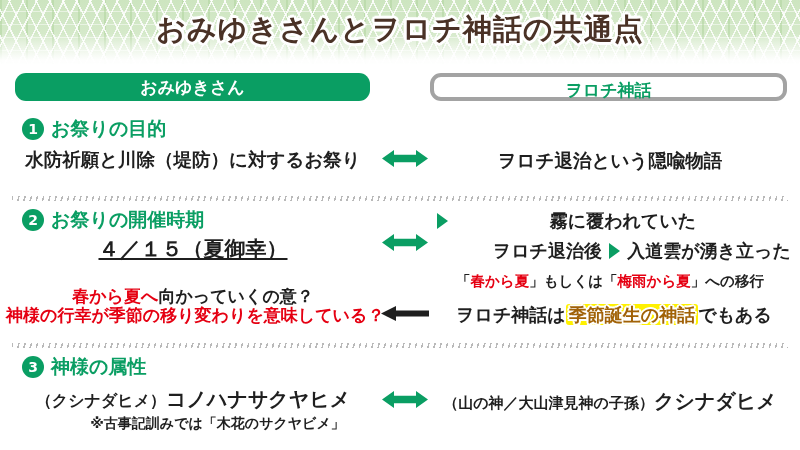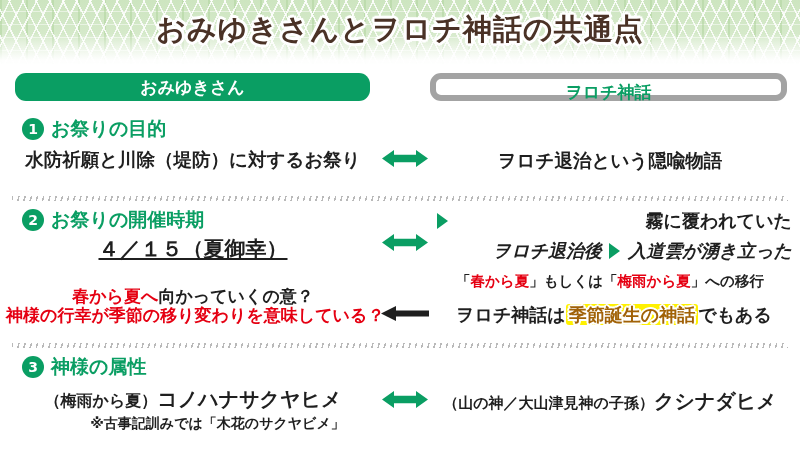--- a/index.html
+++ b/index.html
@@ -25,40 +25,40 @@
     font-size:29px; font-weight:800; color:#4a3226; letter-spacing:1px;
     padding-bottom:4px;
     text-shadow:
       -2px -2px 0 #fff, 2px -2px 0 #fff, -2px 2px 0 #fff, 2px 2px 0 #fff,
       -3px 0 0 #fff, 3px 0 0 #fff, 0 -3px 0 #fff, 0 3px 0 #fff, 0 0 5px #fff;
   }
   
   .pill { position:absolute; top:73px; height:28px; line-height:26px;
           border-radius:11px; text-align:center; font-weight:800; font-size:17px; }
   .pill-left  { left:15px;  width:355px; background:#0a9e63; color:#fff; line-height:28px; }
-  .pill-right { left:430px; width:357px; background:#fff; color:#0a9e63; border:6px solid #a3a3a3; }
+  .pill-right { left:430px; width:357px; background:#fff; color:#0a9e63; border:4px solid #a3a3a3; }
   
   .sec-head { position:absolute; left:22px; display:flex; align-items:center; }
   .num-circle {
     width:22px; height:22px; border-radius:50%; background:#0a9e63; color:#fff;
     font-size:14px; font-weight:800; text-align:center; line-height:22px; margin-right:7px;
     flex:0 0 22px;
   }
   .sec-title { color:#0a9e63; font-weight:800; font-size:19px; }
   
   .abs { position:absolute; }
   .col-left  { left:10px;  width:366px; text-align:center; }
   .col-right { left:430px; width:360px; text-align:center; }
   .black { color:#1f1f1f; }
   .bold  { font-weight:700; }
   .red   { color:#e50012; }
   
   .pair-row { position:absolute; left:430px; width:362px; display:flex; align-items:center; }
   .pair-before { width:172px; text-align:right; font-weight:700; font-size:18px; color:#1f1f1f; white-space:nowrap; }
-  .pair-after  { flex:1; text-align:right; font-weight:700; font-size:18px; color:#1f1f1f; white-space:nowrap; }
+  .pair-after  { flex:1; text-align:center; font-weight:700; font-size:18px; color:#1f1f1f; white-space:nowrap; }
   .tri { width:0; height:0; border-top:8px solid transparent; border-bottom:8px solid transparent;
          border-left:11px solid #0a9e63; margin:0 6px 0 7px; flex:0 0 auto; }
   
   .hatch {
     position:absolute; left:12px; width:776px; height:5px;
     background:repeating-linear-gradient(105deg, #b9b9b9 0 1.5px, rgba(255,255,255,0) 1.5px 6px);
   }
   
   .arrow { position:absolute; }
   
@@ -100,21 +100,21 @@
 
   <div class="pair-row" style="top:209px;">
     <span class="tri"></span>
     <span class="pair-after">霧に覆われていた</span>
   </div>
 
   <div class="abs col-left black bold nowrap" style="top:235px; font-size:21px;text-decoration:underline;">４／１５（夏御幸）</div>
   <svg class="arrow" style="left:382px; top:234px;" width="46" height="17" viewBox="0 0 46 17">
     <polygon points="0,8.5 12,0 12,4.7 34,4.7 34,0 46,8.5 34,17 34,12.3 12,12.3 12,17" fill="#0a9e63"></polygon>
   </svg>
-  <div class="pair-row" style="top:239px;font-style:italic;">
+  <div class="pair-row" style="top:239px;">
     <span class="pair-before">ヲロチ退治後</span>
     <span class="tri"></span>
     <span class="pair-after">入道雲が湧き立った</span>
   </div>
 
   <div class="abs col-left bold nowrap" style="top:285px; font-size:17px;">
     <span class="red">春から夏へ</span><span class="black">向かっていくの意？</span>
   </div>
   <div class="abs col-right bold nowrap" style="top:272px; font-size:14.5px;">
     <span class="black">「</span><span class="red">春から夏</span><span class="black">」もしくは「</span><span class="red">梅雨から夏</span><span class="black">」への移行</span>
@@ -129,21 +129,21 @@
   </div>
 
   <div class="hatch" style="top:343px;"></div>
 
   <div class="sec-head" style="top:354px;">
     <span class="num-circle">3</span>
     <span class="sec-title">神様の属性</span>
   </div>
 
   <div class="abs col-left black bold nowrap" style="top:386px;">
-    <span style="font-size:16px;">（梅雨から夏）</span><span style="font-size:20px;">コノハナサクヤヒメ</span>
+    <span style="font-size:16px;">（クシナダヒメ）</span><span style="font-size:20px;">コノハナサクヤヒメ</span>
   </div>
   <div class="abs black bold nowrap" style="top:415px; left:45px; width:345px; text-align:center; font-size:14px;">※古事記訓みでは「木花のサクヤビメ」</div>
 
   <svg class="arrow" style="left:382px; top:391px;" width="46" height="17" viewBox="0 0 46 17">
     <polygon points="0,8.5 12,0 12,4.7 34,4.7 34,0 46,8.5 34,17 34,12.3 12,12.3 12,17" fill="#0a9e63"></polygon>
   </svg>
 
   <div class="abs col-right black bold nowrap" style="top:388px;">
     <span style="font-size:15px;">（山の神／大山津見神の子孫）</span><span style="font-size:20px;">クシナダヒメ</span>
   </div>

